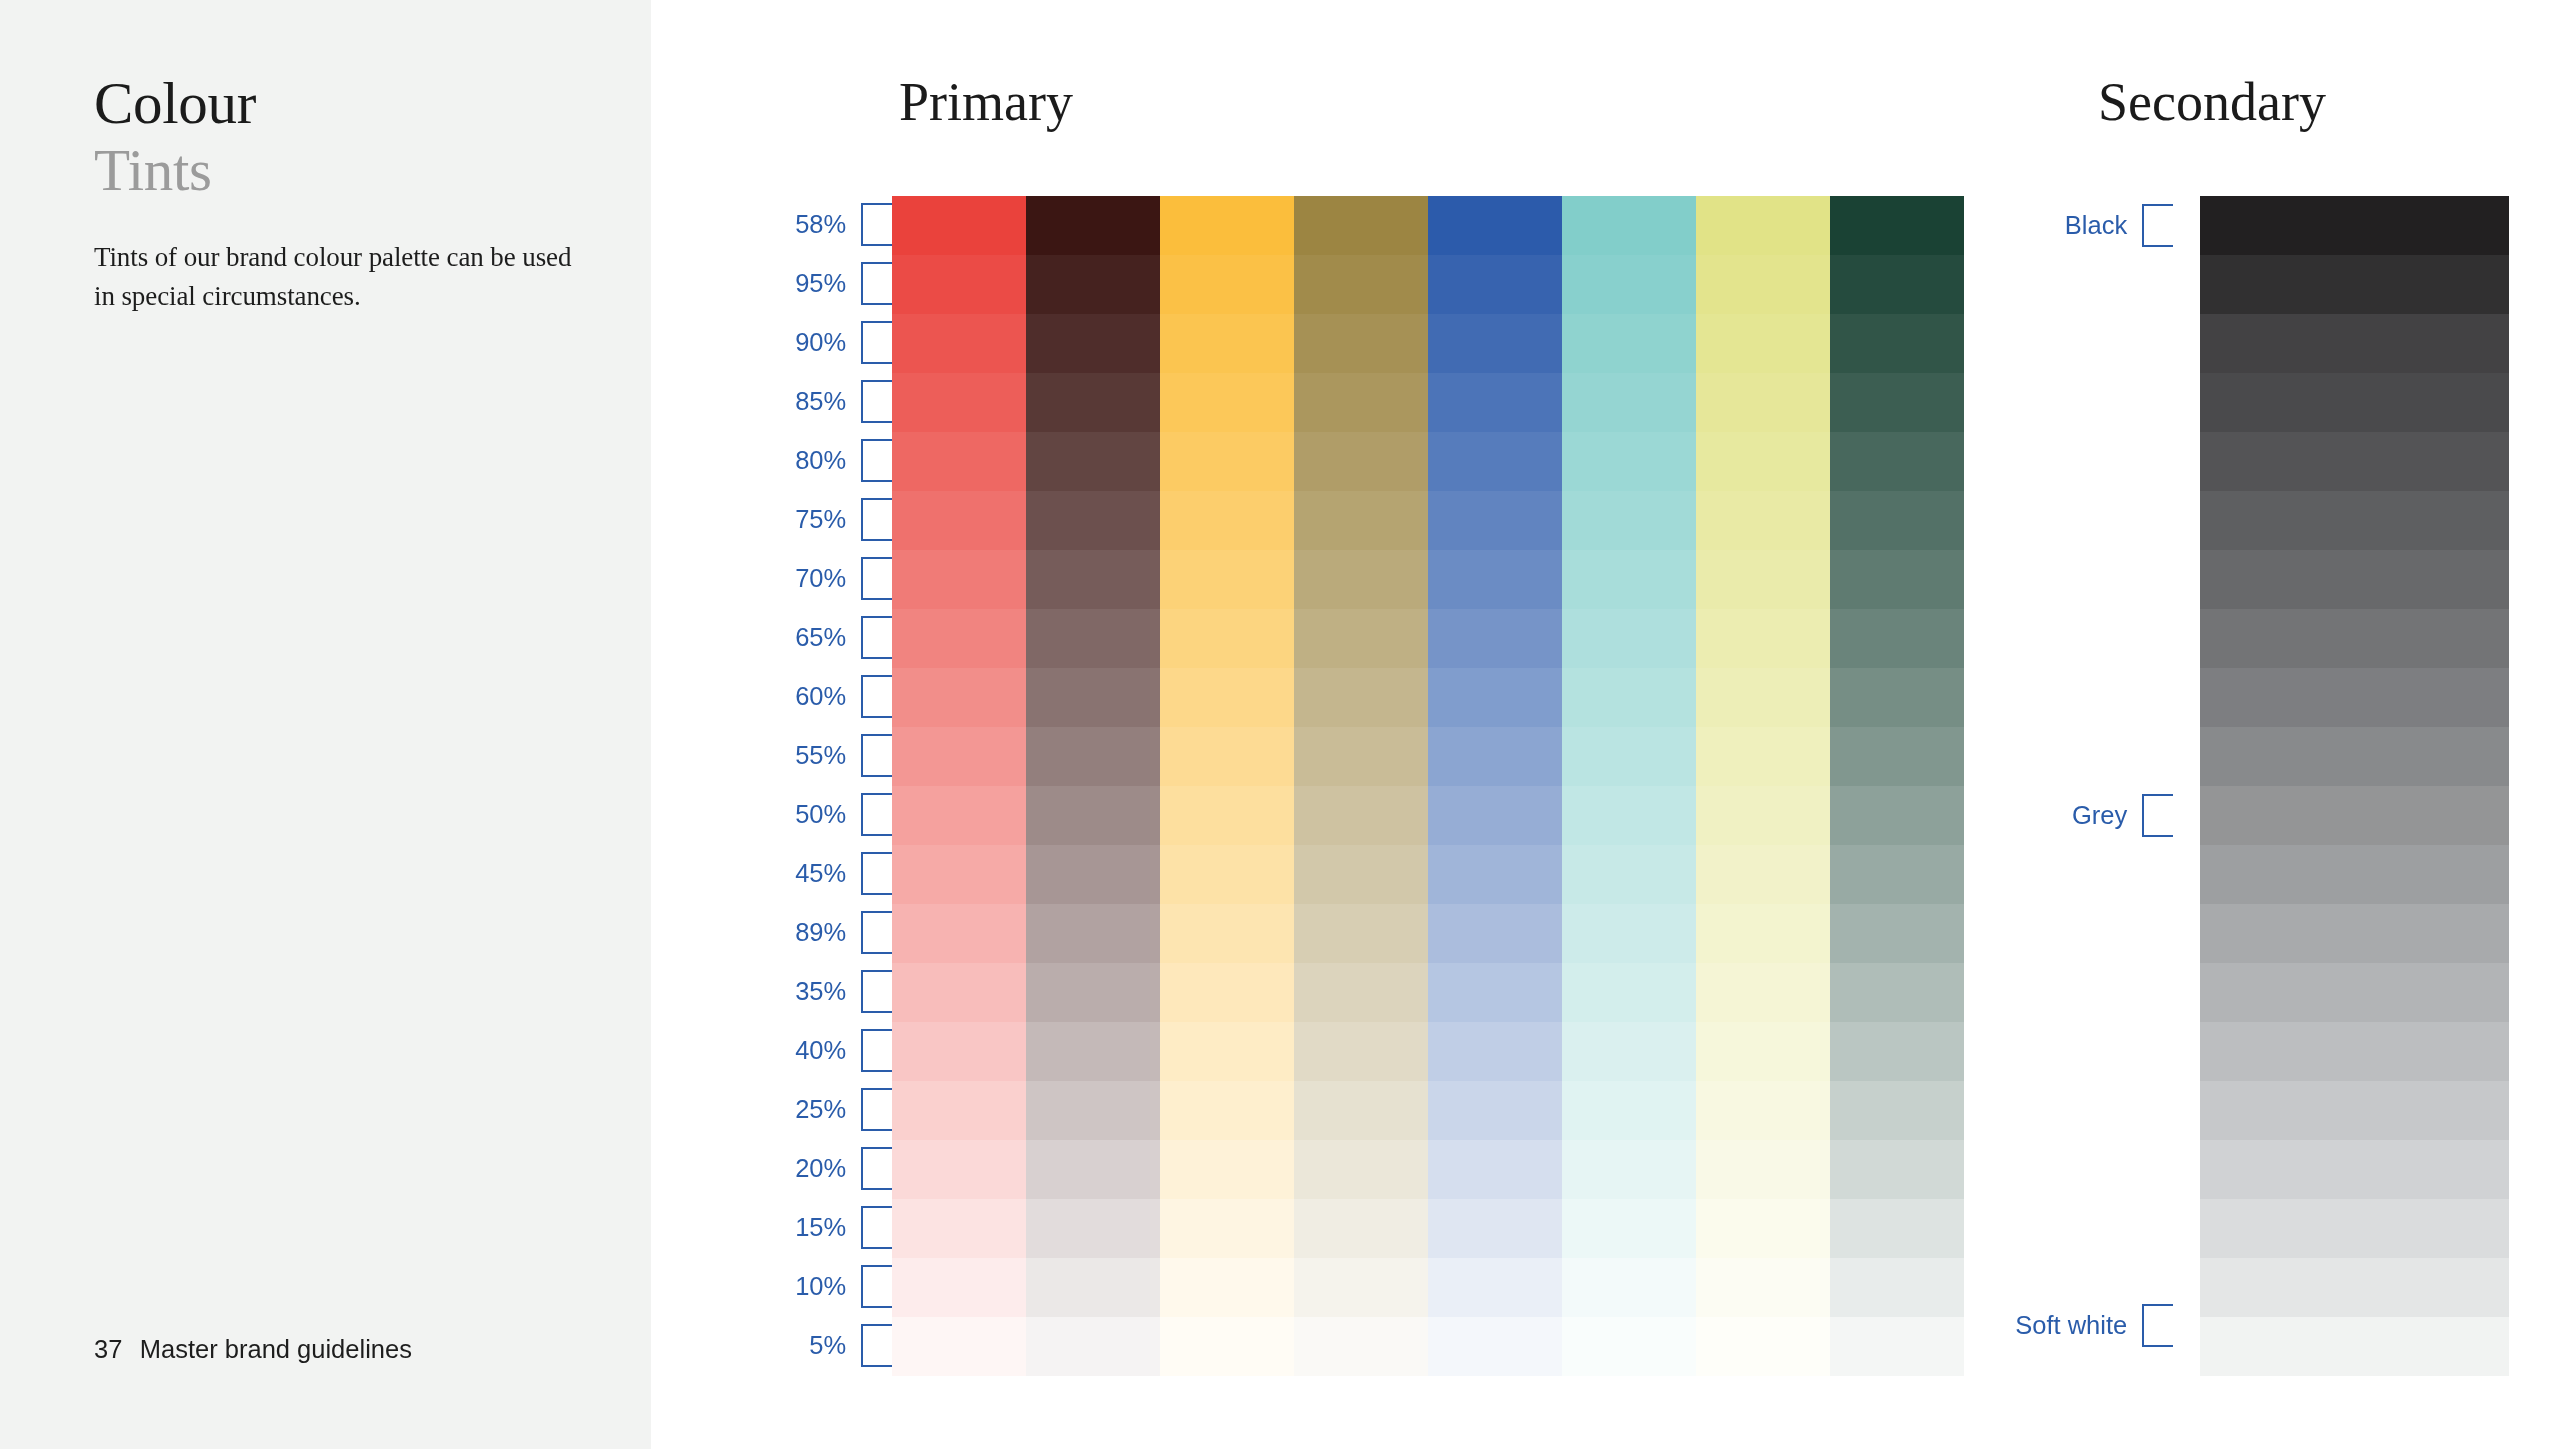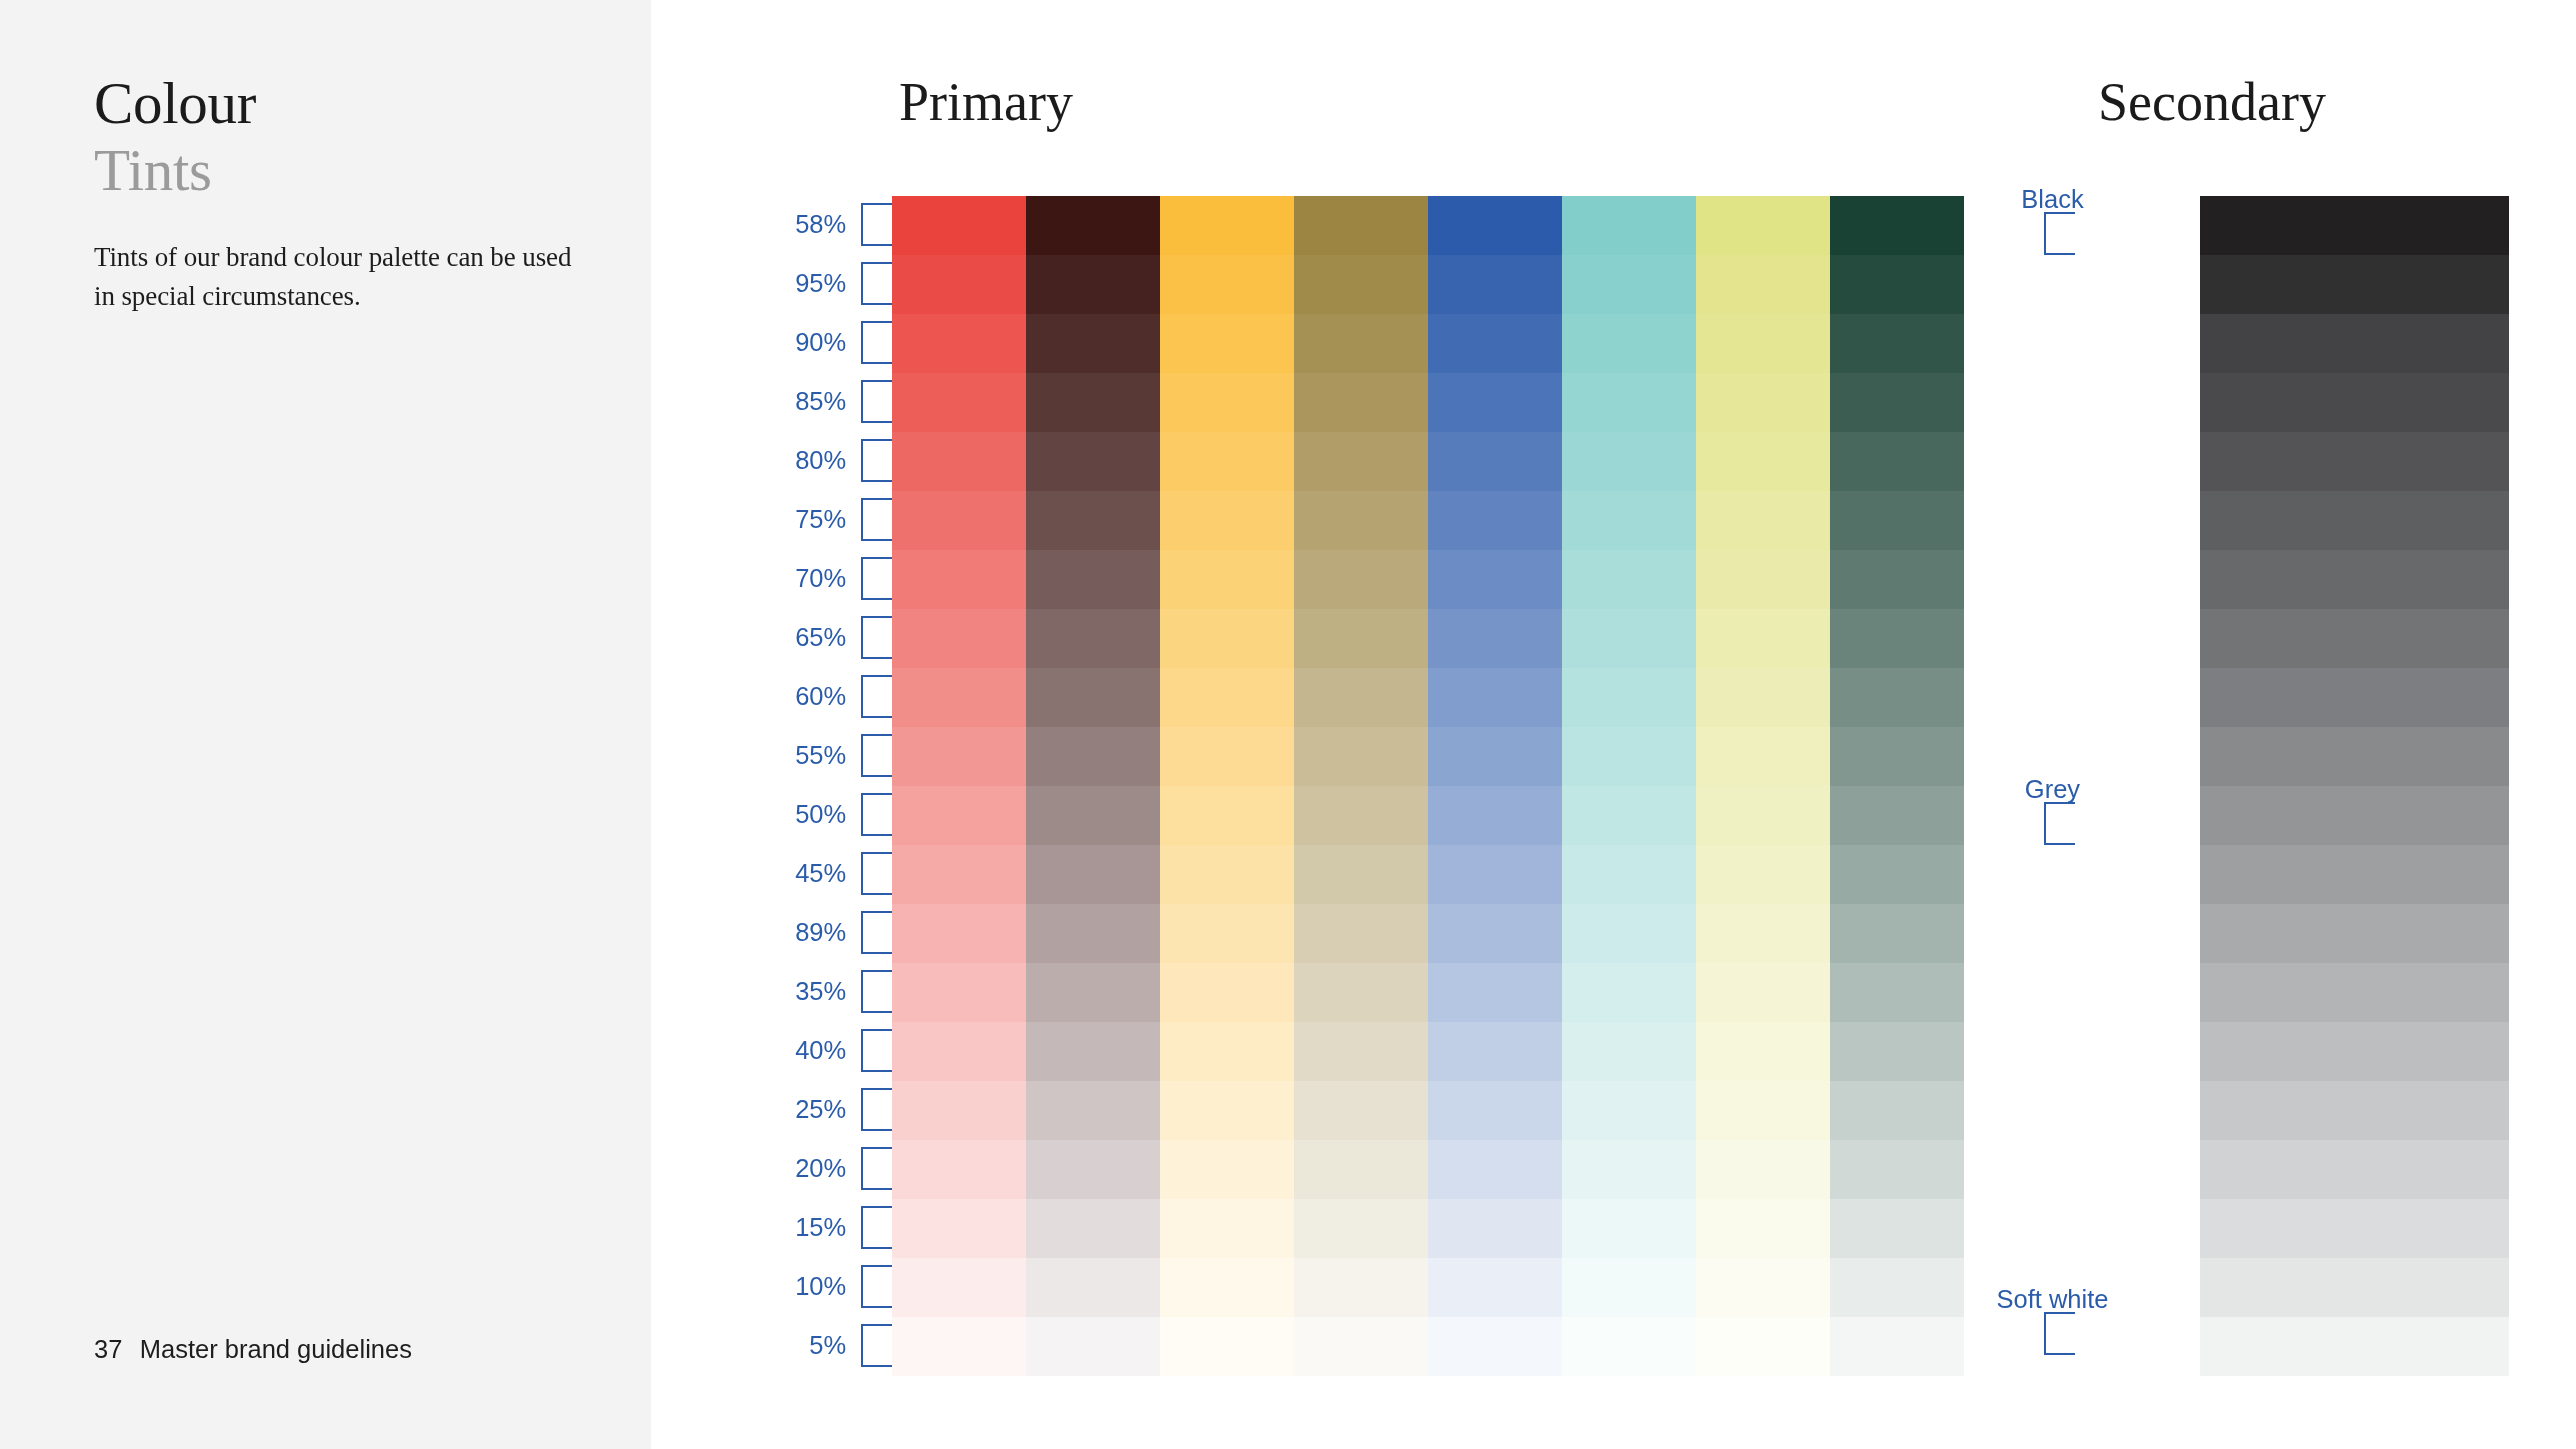--- a/index.html
+++ b/index.html
@@ -104,21 +104,21 @@
   #primary-grid .swatch { height:59px; }
 
   #secondary-grid { left:2200px; top:196px; width:309px; }
   #secondary-grid .swatch-col { width:309px; }
   #secondary-grid .swatch { height:59px; }
 
   
   .sec-label-row {
     position:absolute;
     display:flex; align-items:center; justify-content:flex-end;
-    width:241px; height:59px;flex-direction:column;
+    width:241px; height:59px;
   }
   .sec-label {
     font-family:"Liberation Sans", sans-serif;
     font-size:25.5px;
     color:#2a5caa;
     line-height:1; white-space:nowrap;
   }
   #sec-label-black     { left:1932px; top:196px; }
   #sec-label-grey      { left:1932px; top:786px; }
   #sec-label-softwhite { left:1932px; top:1296px; }

